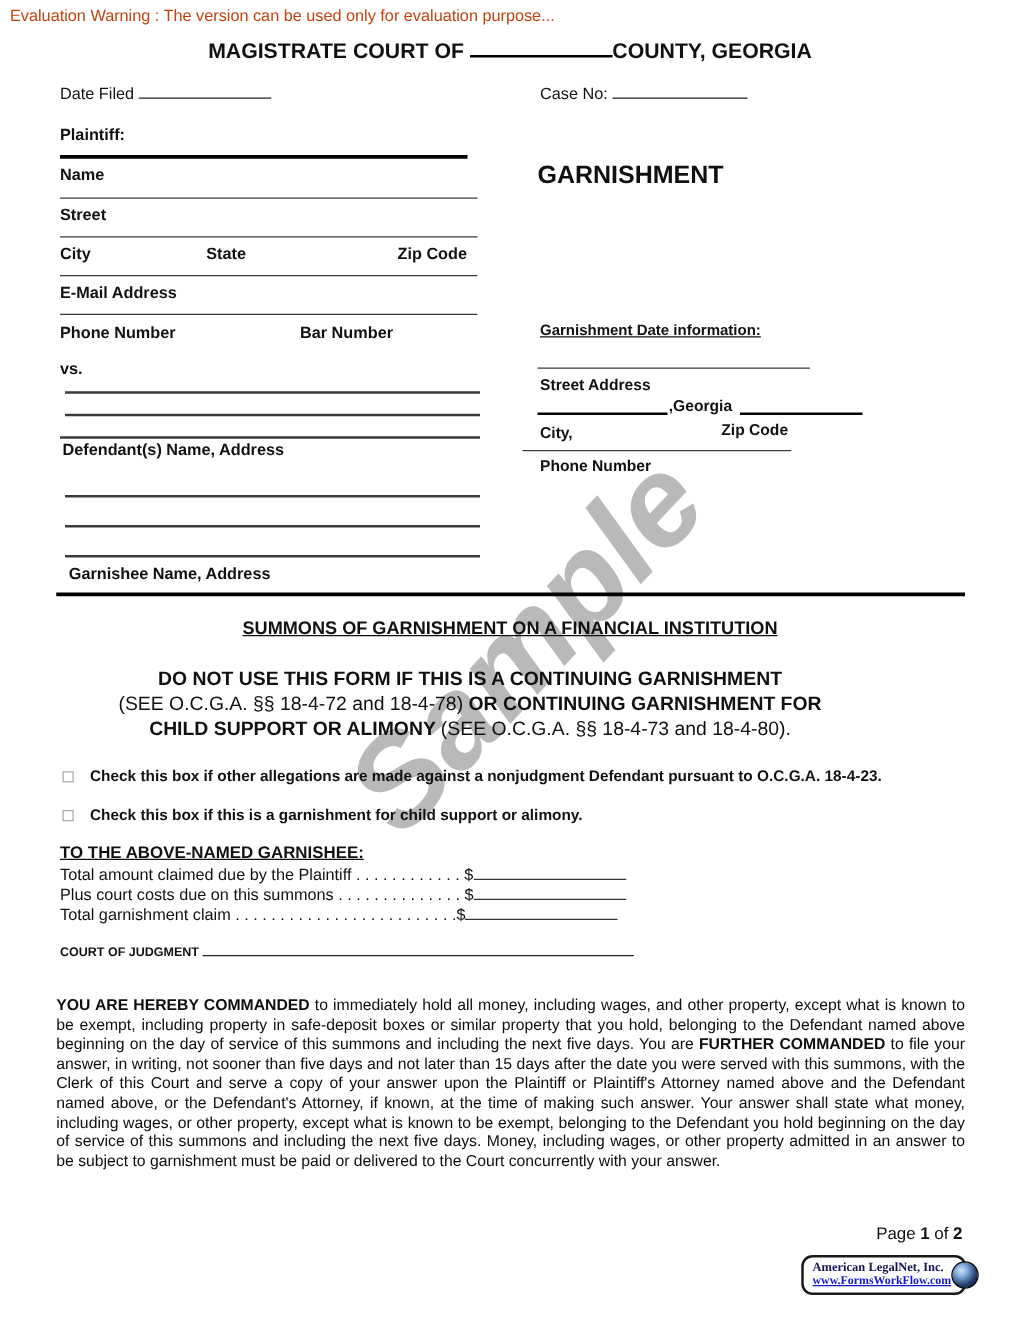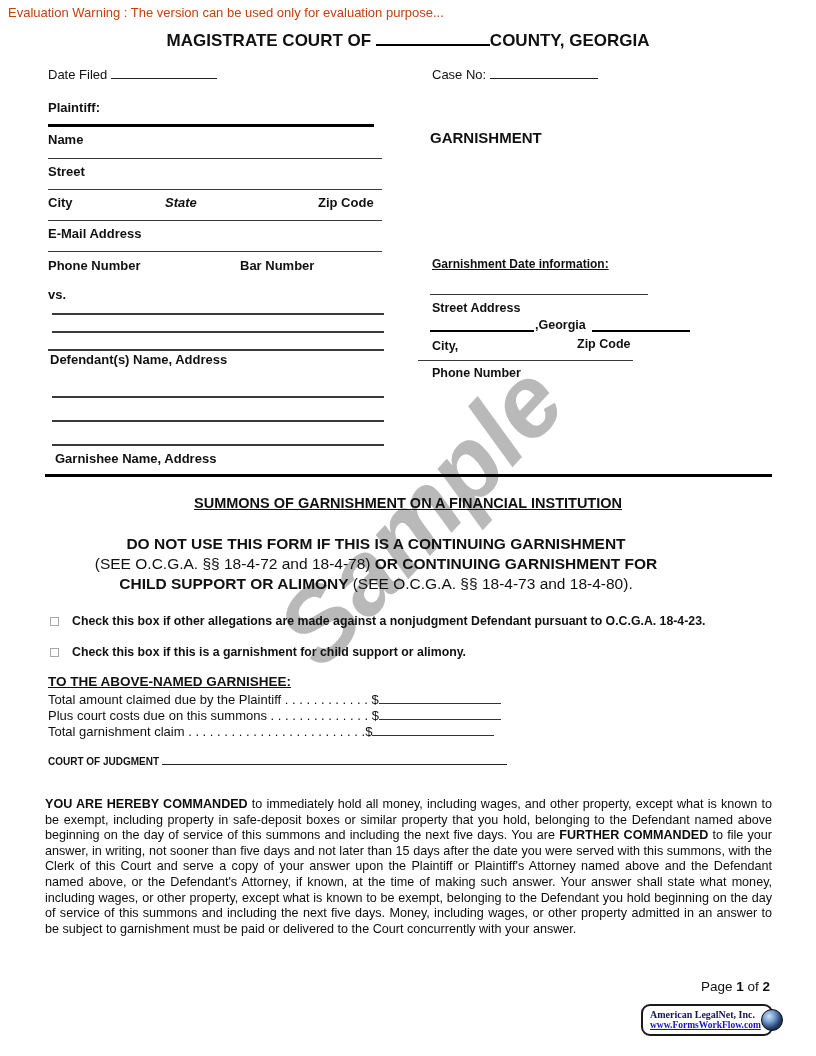--- a/index.html
+++ b/index.html
@@ -109,21 +109,21 @@
     <div class="abs lbl" style="left:48px; top:100px;">Plaintiff:</div>
 
     <div class="hline-thick" style="left:48px; top:124px; width:326px;"></div>
     <div class="abs lbl" style="left:48px; top:132px;text-align:center;">Name</div>
 
     <div class="hline" style="left:48px; top:158px; width:334px;"></div>
     <div class="abs lbl" style="left:48px; top:164px;">Street</div>
 
     <div class="hline" style="left:48px; top:189px; width:334px;"></div>
     <div class="abs lbl" style="left:48px; top:195px;">City</div>
-    <div class="abs lbl" style="left:165px; top:195px;font-style:italic;">State</div>
+    <div class="abs lbl" style="left:165px; top:195px;">State</div>
     <div class="abs lbl" style="left:318px; top:195px;">Zip Code</div>
 
     <div class="hline" style="left:48px; top:220px; width:334px;"></div>
     <div class="abs lbl" style="left:48px; top:226px;">E-Mail Address</div>
 
     <div class="hline" style="left:48px; top:251px; width:334px;"></div>
     <div class="abs lbl" style="left:48px; top:258px;">Phone Number</div>
     <div class="abs lbl" style="left:240px; top:258px;">Bar Number</div>
 
     <div class="abs lbl" style="left:48px; top:287px;">vs.</div>
@@ -131,21 +131,21 @@
     <div class="hline" style="left:52px; top:313px; width:332px; height:1.5px;"></div>
     <div class="hline" style="left:52px; top:331px; width:332px; height:1.5px;"></div>
     <div class="hline" style="left:48px; top:349px; width:336px; height:1.5px;"></div>
     <div class="abs lbl" style="left:50px; top:352px;">Defendant(s) Name, Address</div>
 
     <div class="hline" style="left:52px; top:396px; width:332px; height:1.5px;"></div>
     <div class="hline" style="left:52px; top:420px; width:332px; height:1.5px;"></div>
     <div class="hline" style="left:52px; top:444px; width:332px; height:1.5px;"></div>
     <div class="abs lbl" style="left:55px; top:451px;">Garnishee Name, Address</div>
 
-    <div class="abs b" style="left:430px; top:129px; font-size:15px;">GARNISHMENT</div>
+    <div class="abs b" style="left:430px; top:129px; font-size:20px;">GARNISHMENT</div>
 
     <div class="abs lbl-sm u" style="left:432px; top:257px; font-size:12px;">Garnishment Date information:</div>
 
     <div class="hline" style="left:430px; top:294px; width:218px;"></div>
     <div class="abs lbl-sm" style="left:432px; top:301px;">Street Address</div>
 
     <div class="hline-thick" style="left:430px; top:330px; width:104px; height:2px;"></div>
     <div class="abs lbl-sm" style="left:535px; top:318px;">,Georgia</div>
     <div class="hline-thick" style="left:592px; top:330px; width:98px; height:2px;"></div>
     <div class="abs lbl-sm" style="left:432px; top:339px;">City,</div>

